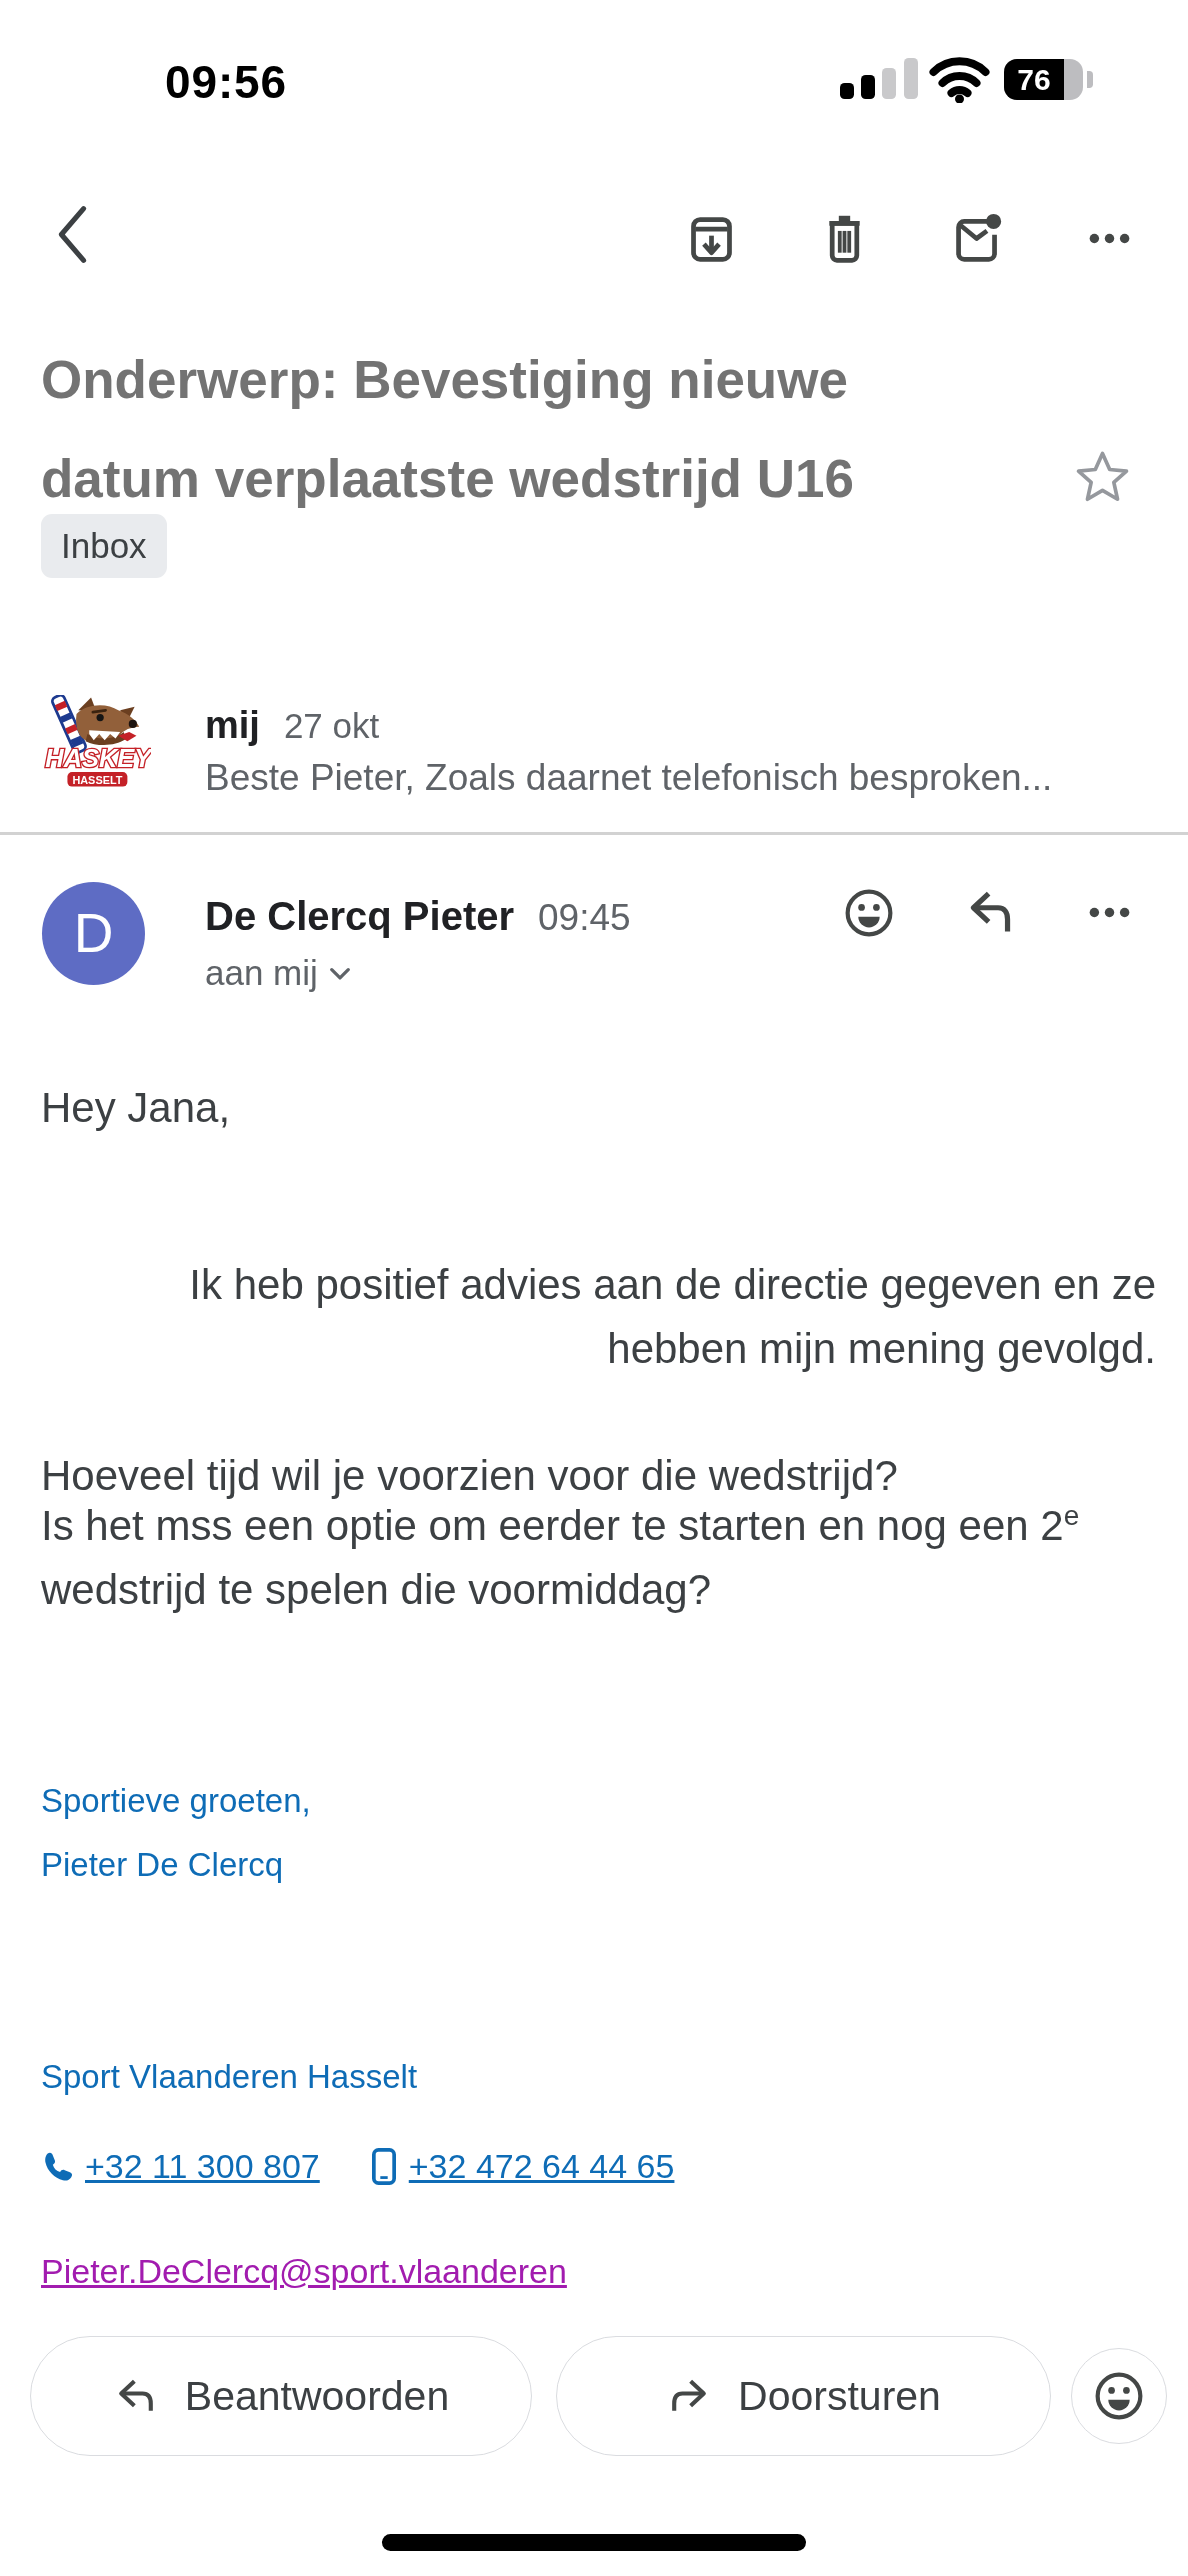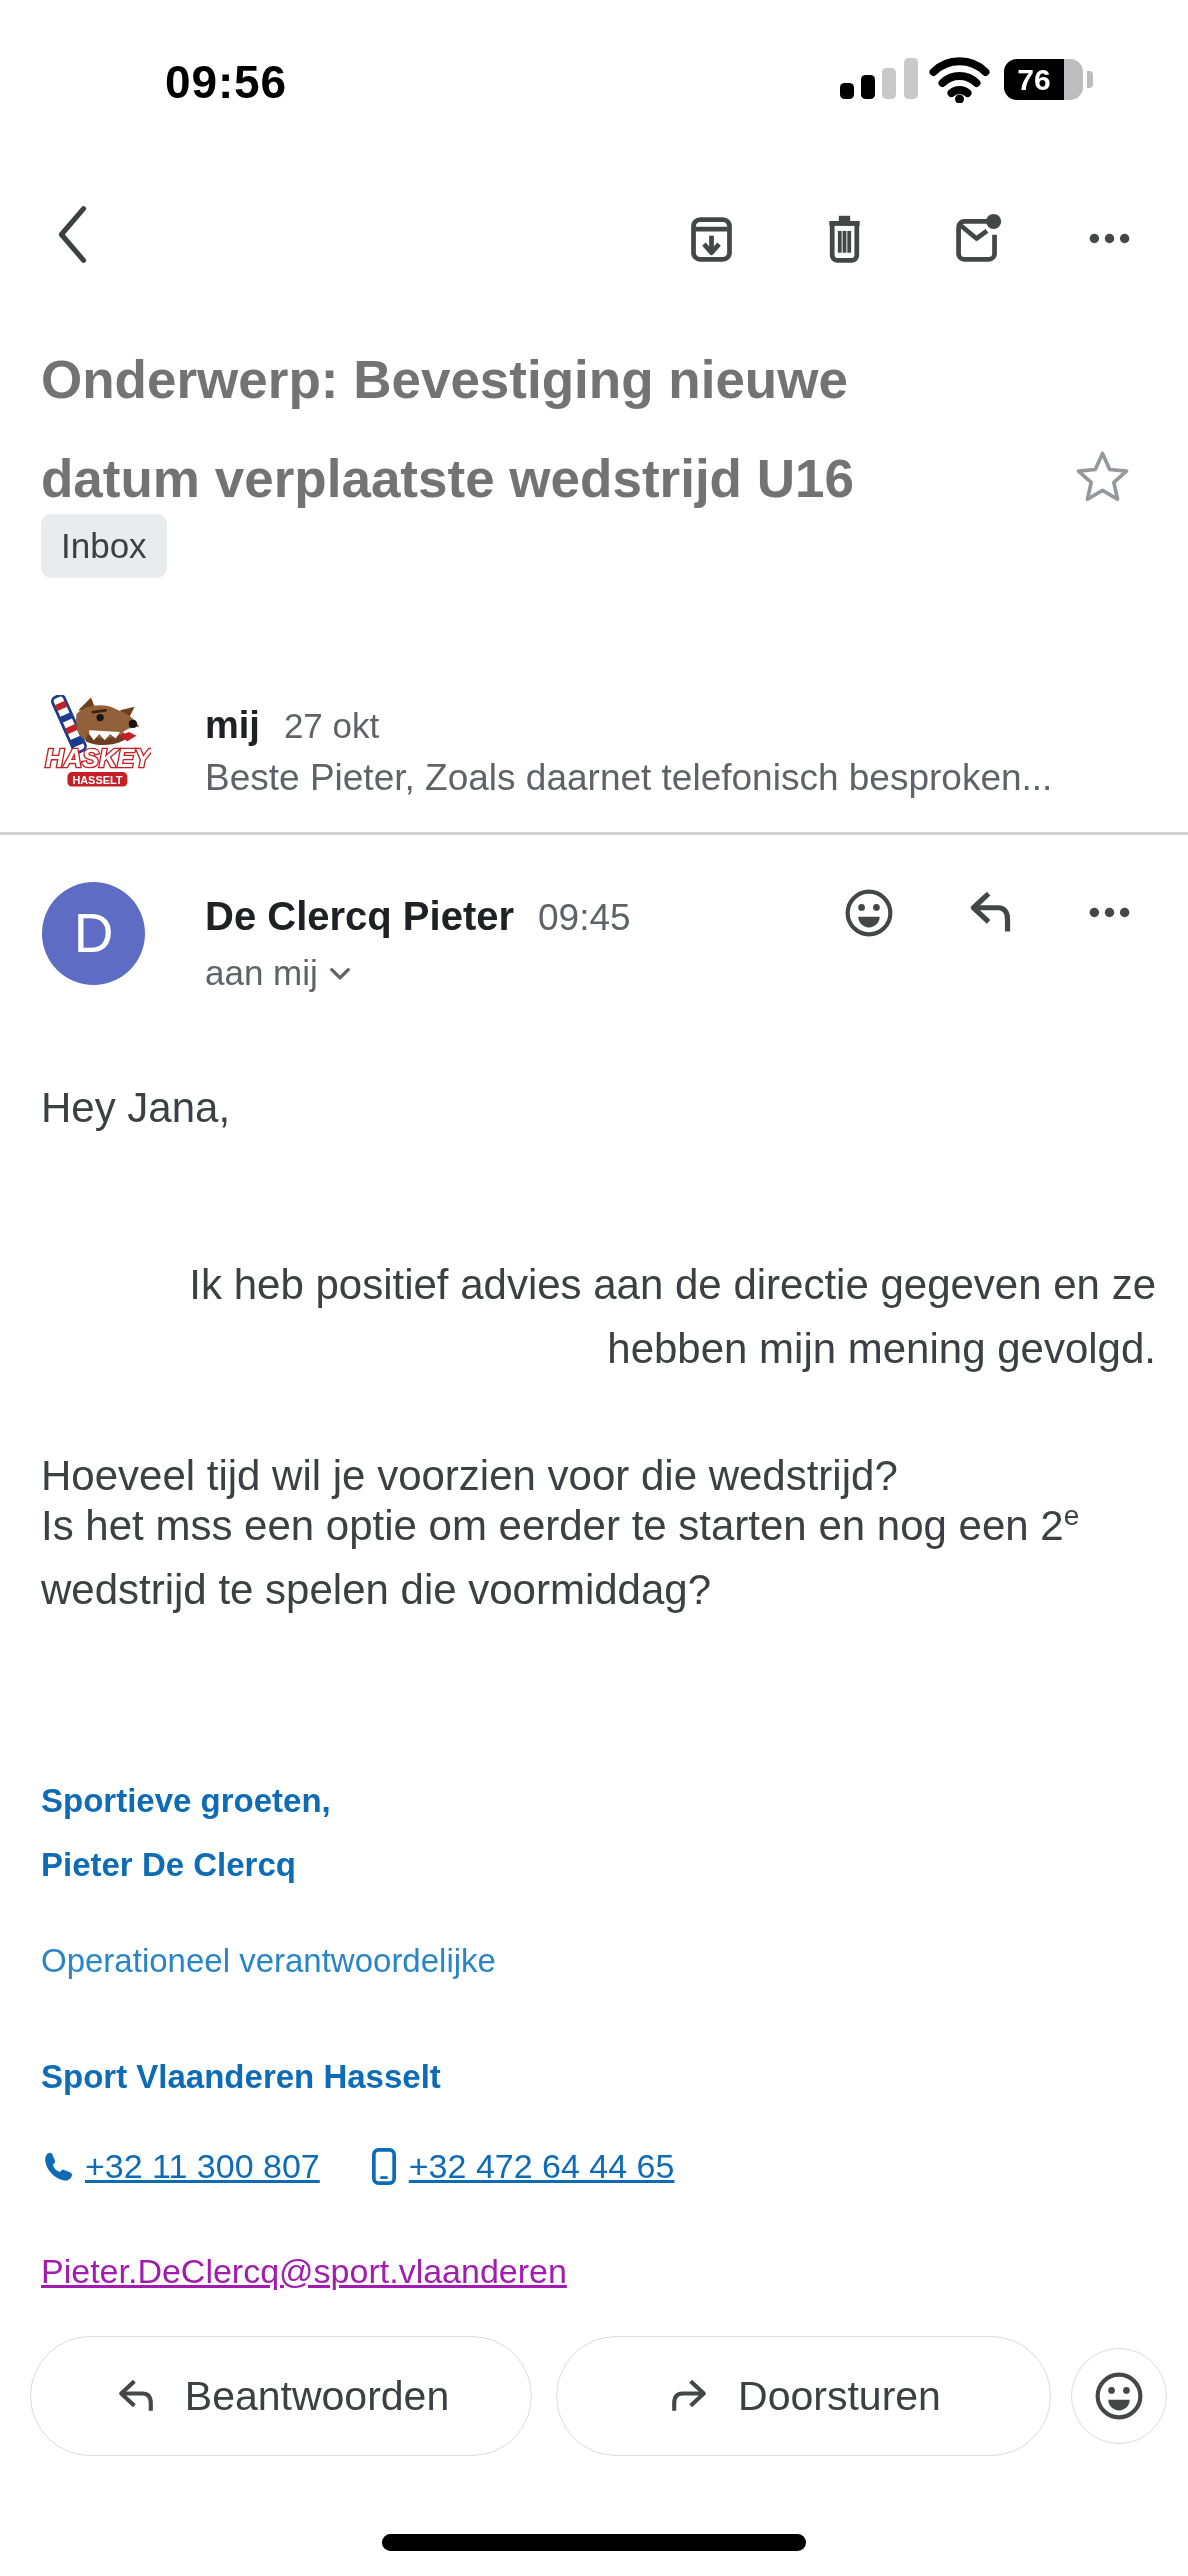--- a/index.html
+++ b/index.html
@@ -59,21 +59,21 @@
             font-size:35px; color:#5f6368; background:none; border:none; }
   .h-icon { position:absolute; top:20px; width:53px; height:53px; background:none; border:none;
             display:flex; align-items:center; justify-content:center; }
 
   
   .para { position:absolute; left:41px; width:1115px; font-size:42px; line-height:64px;
           color:#3c4043; }
   .sup { font-size:28px; vertical-align:super; line-height:0; }
 
   
-  .sig-bold { position:absolute; left:41px; font-size:33px; font-weight:700; color:#0e6cb6; }
+  .sig-bold { position:absolute; left:41px; font-size:33px; font-weight:400; color:#0e6cb6; }
   .sig-reg  { position:absolute; left:41px; font-size:33px; font-weight:400; color:#2a85c6; }
   .sig-links { position:absolute; left:41px; top:2147px; display:flex; align-items:center; gap:13px; }
   .sig-link { font-size:34px; color:#0e6cb6; text-decoration:underline; }
   .sig-email { position:absolute; left:41px; top:2252px; font-size:34px; color:#a21caf;
                text-decoration:underline; }
   .gap28 { width:26px; }
 
   
   .pill { position:absolute; top:2336px; height:120px; border:1.8px solid #dadce0;
           border-radius:61px; background:#fff; display:flex; align-items:center;
@@ -224,21 +224,20 @@
     </button>
   </div>
 
   <p class="para" style="top:1076px;">Hey Jana,</p>
   <p class="para" style="top:1253px;text-align:right;">Ik heb positief advies aan de directie gegeven en ze hebben mijn mening gevolgd.</p>
   <p class="para" style="top:1404px;margin-top:40px;">Hoeveel tijd wil je voorzien voor die wedstrijd?</p>
   <p class="para" style="top:1494px;"><span>Is het mss een optie om eerder te starten en nog een 2</span><span class="sup">e</span><span> wedstrijd te spelen die voormiddag?</span></p>
 
   <div class="sig-bold" style="top:1782px;">Sportieve groeten,</div>
   <div class="sig-bold" style="top:1846px;">Pieter De Clercq</div>
-  <div class="sig-reg" style="top:1942px;">Operationeel verantwoordelijke</div>
   <div class="sig-bold" style="top:2058px;">Sport Vlaanderen Hasselt</div>
 
   <div class="sig-links">
     <svg width="31" height="31" viewBox="0 0 34 34">
       <path d="M7 3 c3 -2 5 -1 6 2 l2 5 c1 2 0 4 -2 5 c1 4 4 7 8 8 c1 -2 3 -3 5 -2 l5 2 c3 1 4 3 2 6 c-2 3 -5 4 -9 3 c-9 -2 -17 -10 -19 -19 c-1 -4 0 -8 2 -10 z" fill="#0e6cb6"></path>
     </svg>
     <a class="sig-link">+32 11 300 807</a>
     <span class="gap28"></span>
     <svg width="24" height="37" viewBox="0 0 26 40">
       <rect x="2" y="2" width="22" height="36" rx="5" fill="none" stroke="#0e6cb6" stroke-width="4"></rect>

